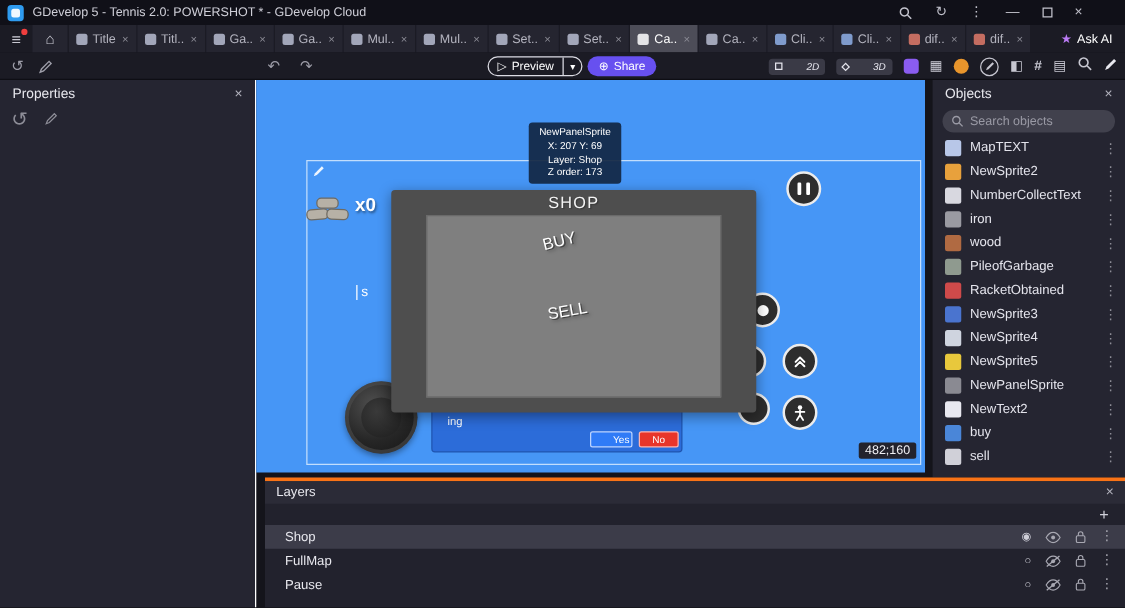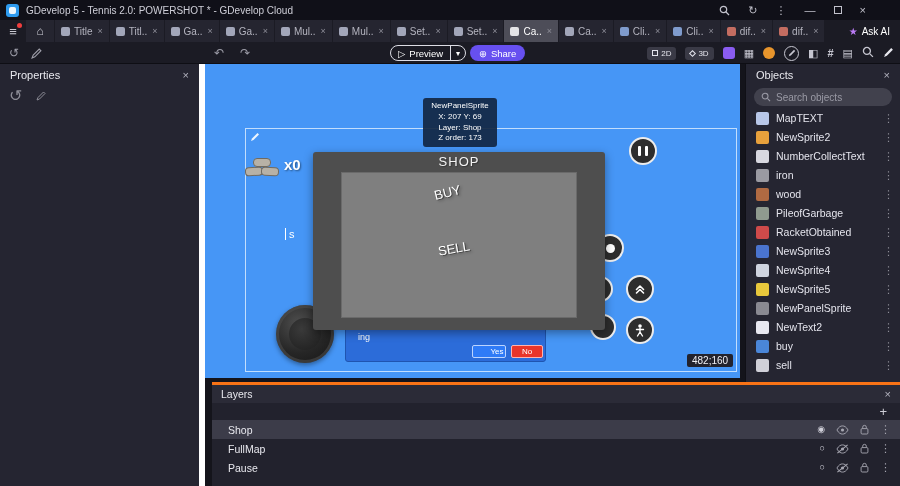--- a/index.html
+++ b/index.html
@@ -30,29 +30,29 @@
 
   
   .toolbar{position:absolute;top:42px;left:0;right:0;height:22px;background:#1b1b24;border-bottom:1px solid #0e0e14;}
   .tico{position:absolute;top:0;height:22px;display:flex;align-items:center;color:#9d9da8;font-size:12px;line-height:1;}
   .previewbtn{position:absolute;left:390px;top:3px;height:16px;border:1px solid #dcdce4;border-radius:8px;display:flex;align-items:center;color:#fff;font-size:9.5px;}
   .previewbtn .pv{padding:0 7px;display:flex;gap:4px;align-items:center;}
   .previewbtn .sep{width:1px;align-self:stretch;background:#dcdce4;}
   .previewbtn .dd{padding:0 5px;font-size:8px;}
   .sharebtn{position:absolute;left:470px;top:3px;height:16px;padding:0 9px;border-radius:8px;background:#6750f0;color:#fff;font-size:9.5px;display:flex;align-items:center;gap:4px;}
   .tright{position:absolute;right:6px;top:0;height:22px;display:flex;align-items:center;gap:9px;}
-  .pill{height:13px;background:#3a3a46;border-radius:3px;color:#e4e4ec;font-size:8px;display:flex;align-items:center;gap:3px;padding:0 5px;}
+  .pill{height:13px;background:#3a3a46;border-radius:3px;color:#e4e4ec;font-size:8px;display:flex;align-items:center;gap:19px;padding:0 5px;font-style:italic;}
   .pill .sq{width:6px;height:6px;border:1px solid #e4e4ec;display:inline-block;}
   .pill .dia{width:5px;height:5px;border:1px solid #e4e4ec;transform:rotate(45deg);display:inline-block;}
   .ticon{color:#c6c6d0;font-size:11px;line-height:1;}
   .csq{width:12px;height:12px;border-radius:3px;display:inline-block;}
   .pencircle{width:15px;height:15px;border:1px solid #c6c6d0;border-radius:50%;display:flex;align-items:center;justify-content:center;}
 
   
-  .properties{position:absolute;left:0;top:64px;width:205px;height:422px;background:#252531;border-right:6px solid #ffffff;}
+  .properties{position:absolute;left:0;top:64px;width:205px;height:422px;background:#252531;border-right:1px solid #ffffff;}
   .phead{height:22px;display:flex;align-items:center;padding:0 10px;}
   .ptitle{font-size:11px;color:#e8e8ee;}
   .pclose{margin-left:auto;color:#b4b4bf;font-size:11px;}
   .prop-icons{display:flex;gap:14px;padding:3px 0 0 9px;color:#8d8d97;align-items:center;height:16px;}
   .prop-msg{margin:158px 16px 0;font-size:10.5px;color:#9aa0ab;text-align:center;line-height:1.45;}
 
   
   .canvas{position:absolute;left:205px;top:64px;width:535px;height:314px;background:#4696f6;overflow:hidden;}
   .selrect{position:absolute;left:40px;top:64px;width:492px;height:244px;border:1px solid rgba(225,240,255,.8);z-index:1;}
   .selpen{position:absolute;left:4px;top:3px;}

